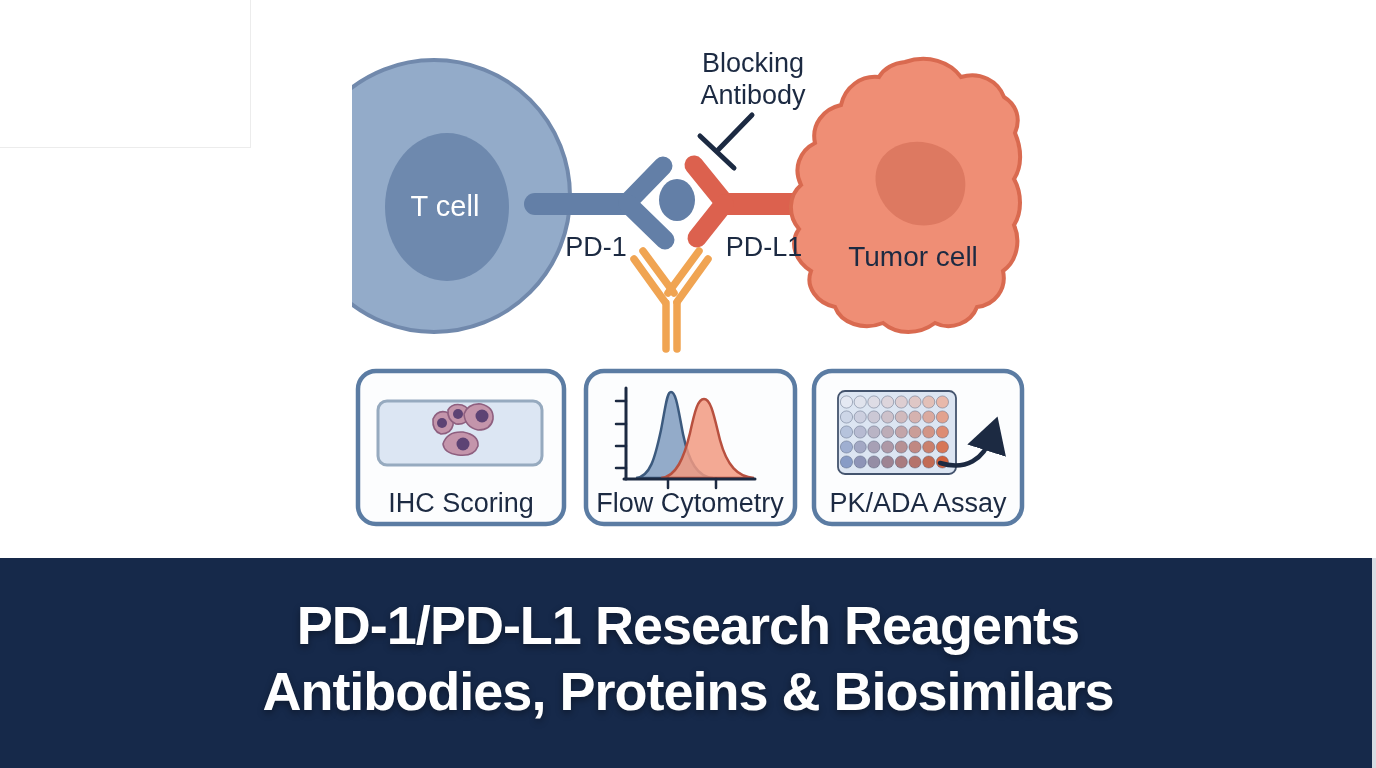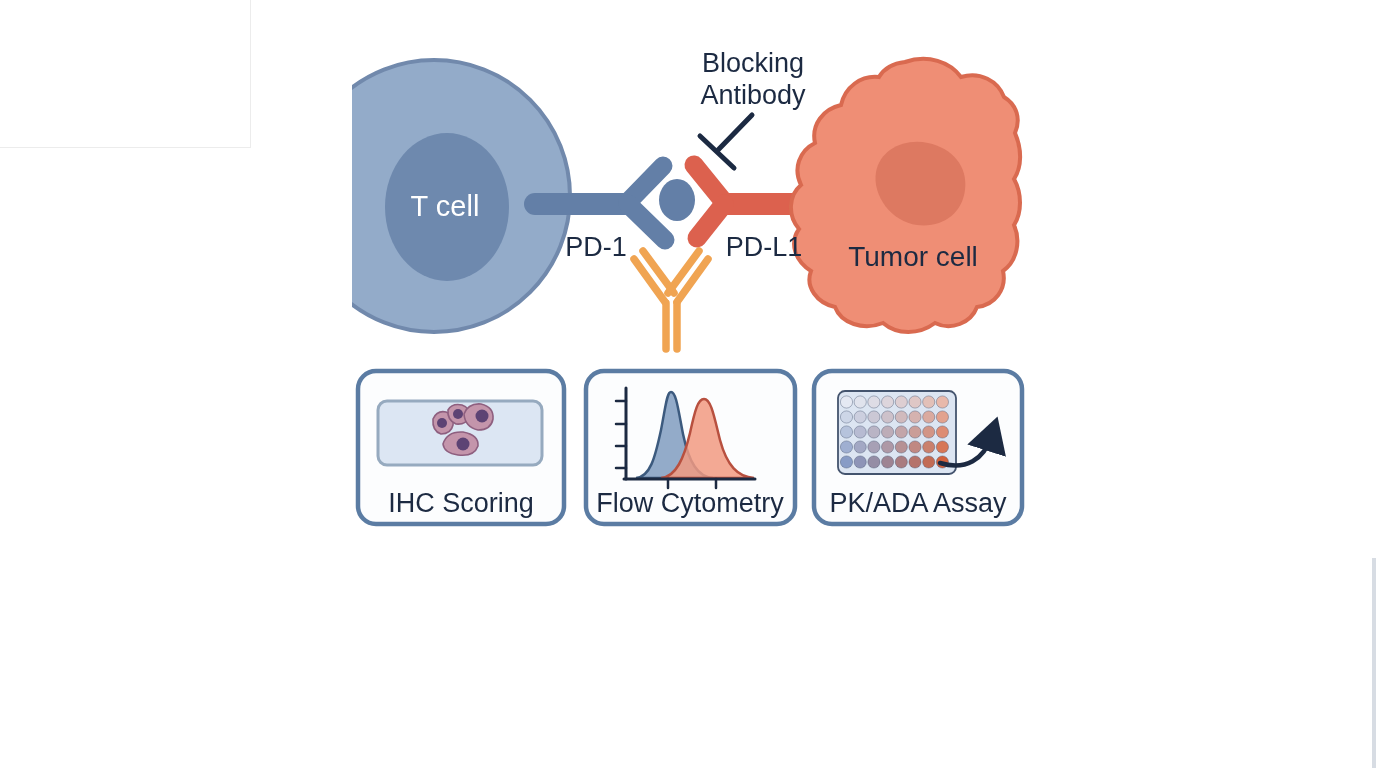--- a/index.html
+++ b/index.html
@@ -174,15 +174,19 @@
           <circle cx="915.0" cy="462.0" r="6.1" fill="rgb(181,115,107)" stroke="rgba(45,60,90,0.35)" stroke-width="1"></circle>
           <circle cx="928.7" cy="462.0" r="6.1" fill="rgb(194,107,84)" stroke="rgba(45,60,90,0.35)" stroke-width="1"></circle>
           <circle cx="942.4" cy="462.0" r="6.1" fill="rgb(210,97,60)" stroke="rgba(45,60,90,0.35)" stroke-width="1"></circle>
         </g>
       <path d="M940,463 C966,471 984,459 991,437" fill="none" stroke="#1c2a42" stroke-width="4.5" stroke-linecap="round" marker-end="url(#arrowhead)"></path>
       <text x="918" y="512" font-size="27" text-anchor="middle" class="lbl">PK/ADA Assay</text>
     </g>
   </svg>
 
   
+  <div class="banner" style="background: rgb(22, 41, 74);">
+    <div class="banner-line" style="color: rgb(255, 255, 255);">PD-1/PD-L1 Research Reagents</div>
+    <div class="banner-line" style="color: rgb(255, 255, 255);">Antibodies, Proteins &amp; Biosimilars</div>
+  </div>
   <div class="banner-edge"></div>
 
 </div>
 
 </body></html>

